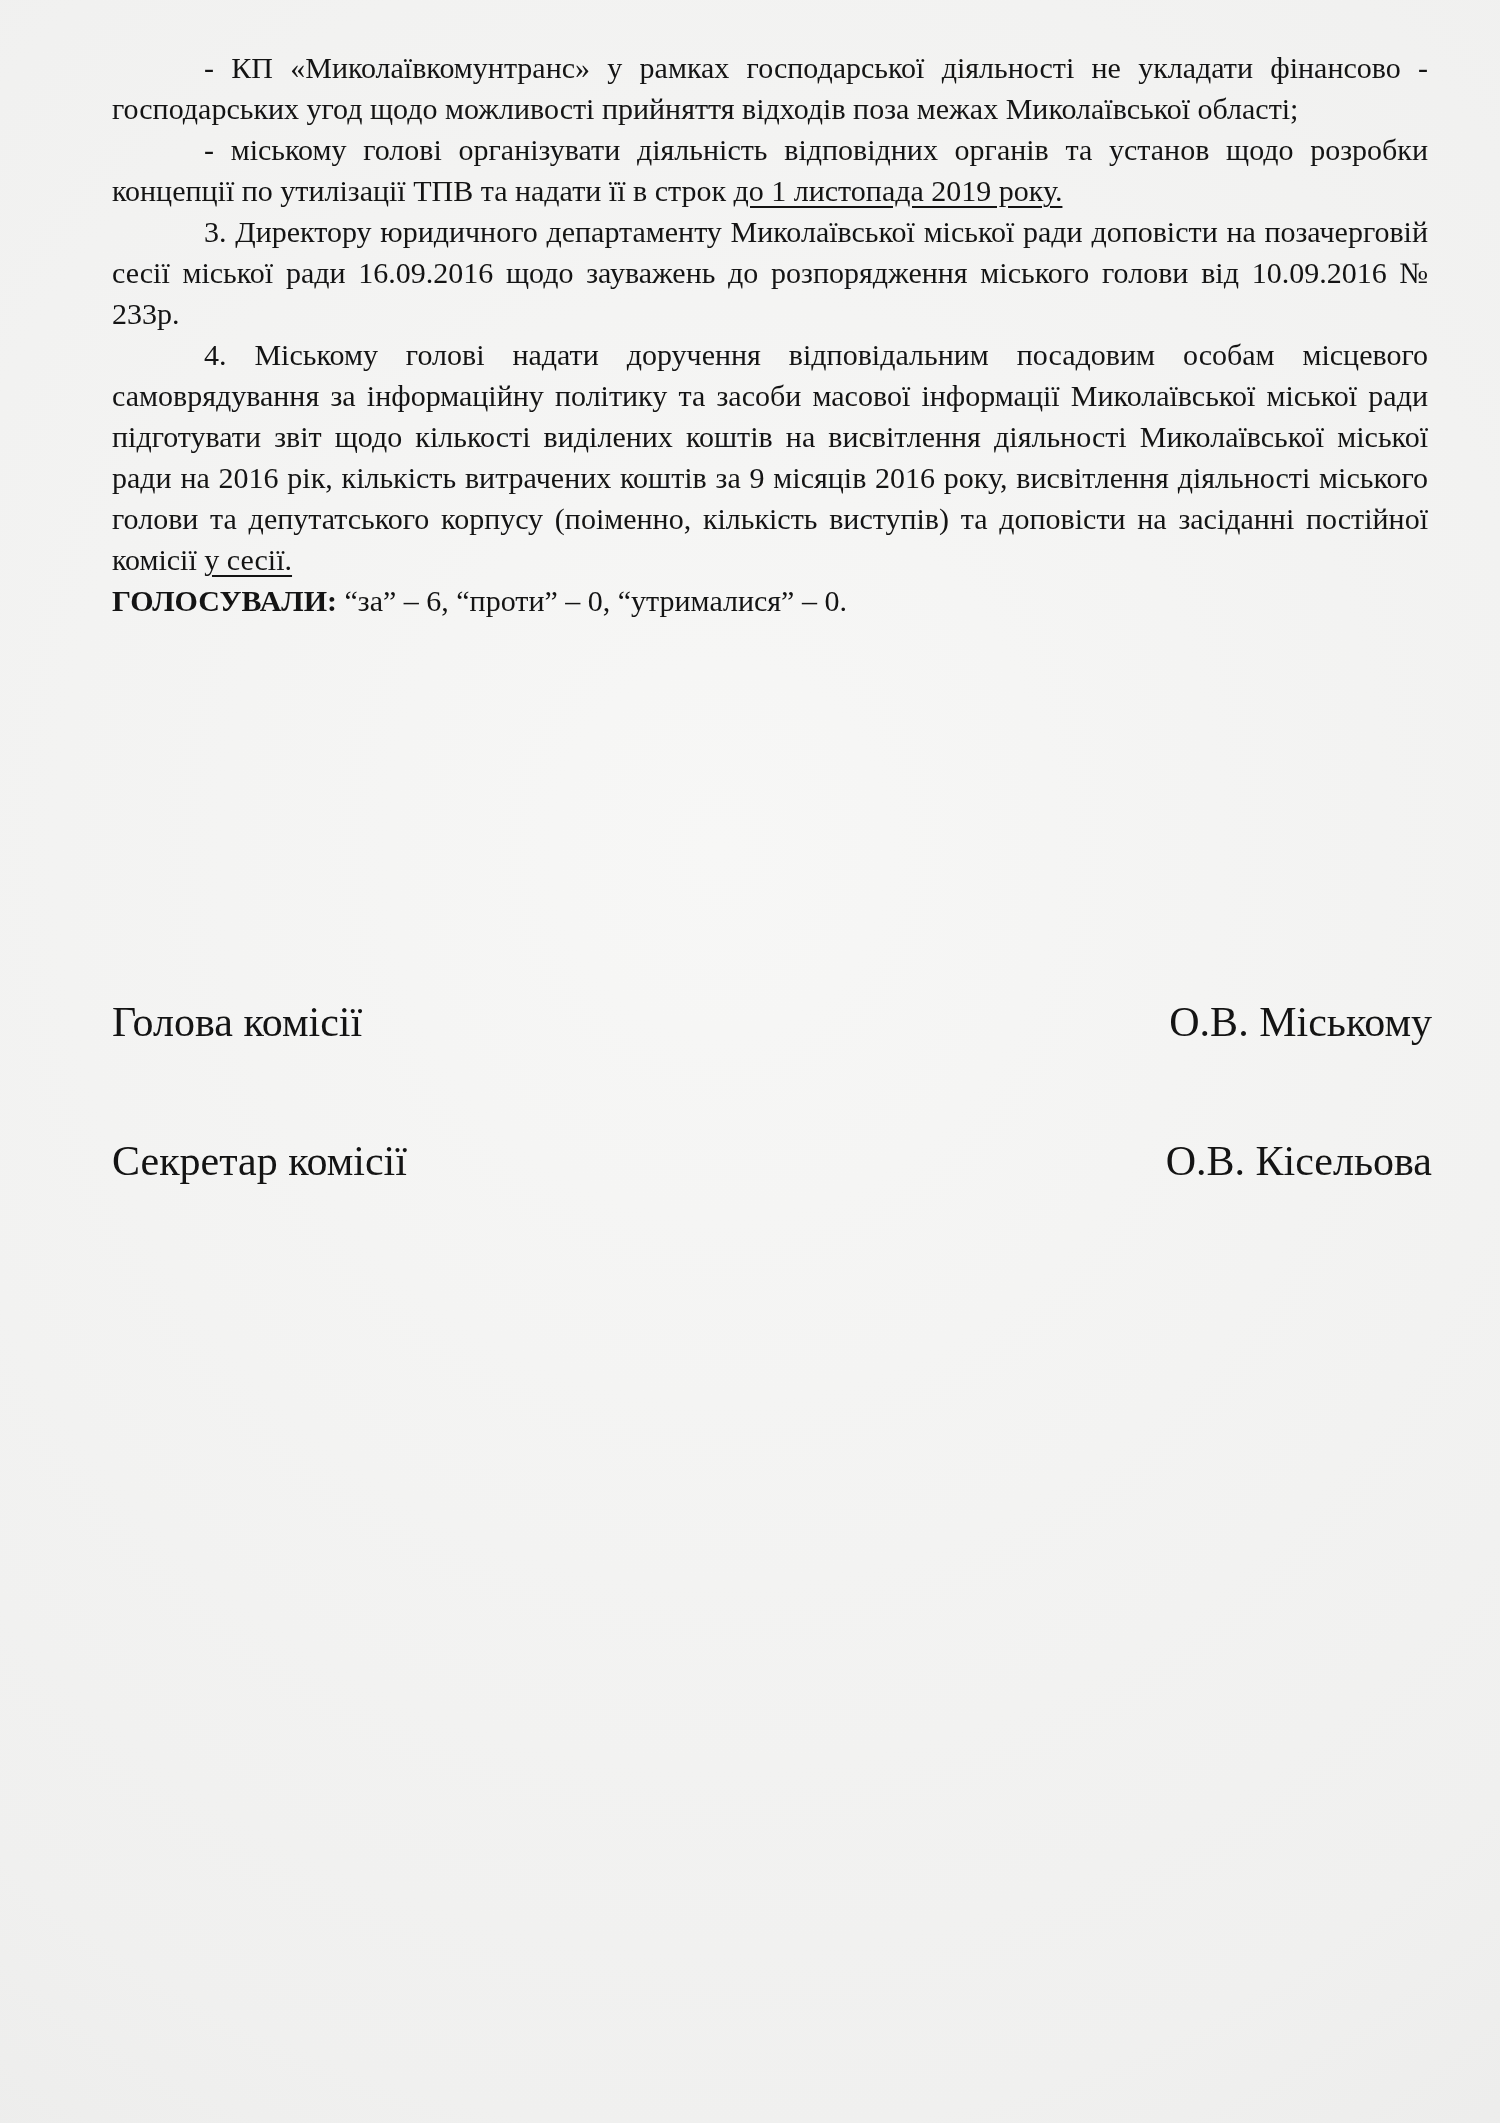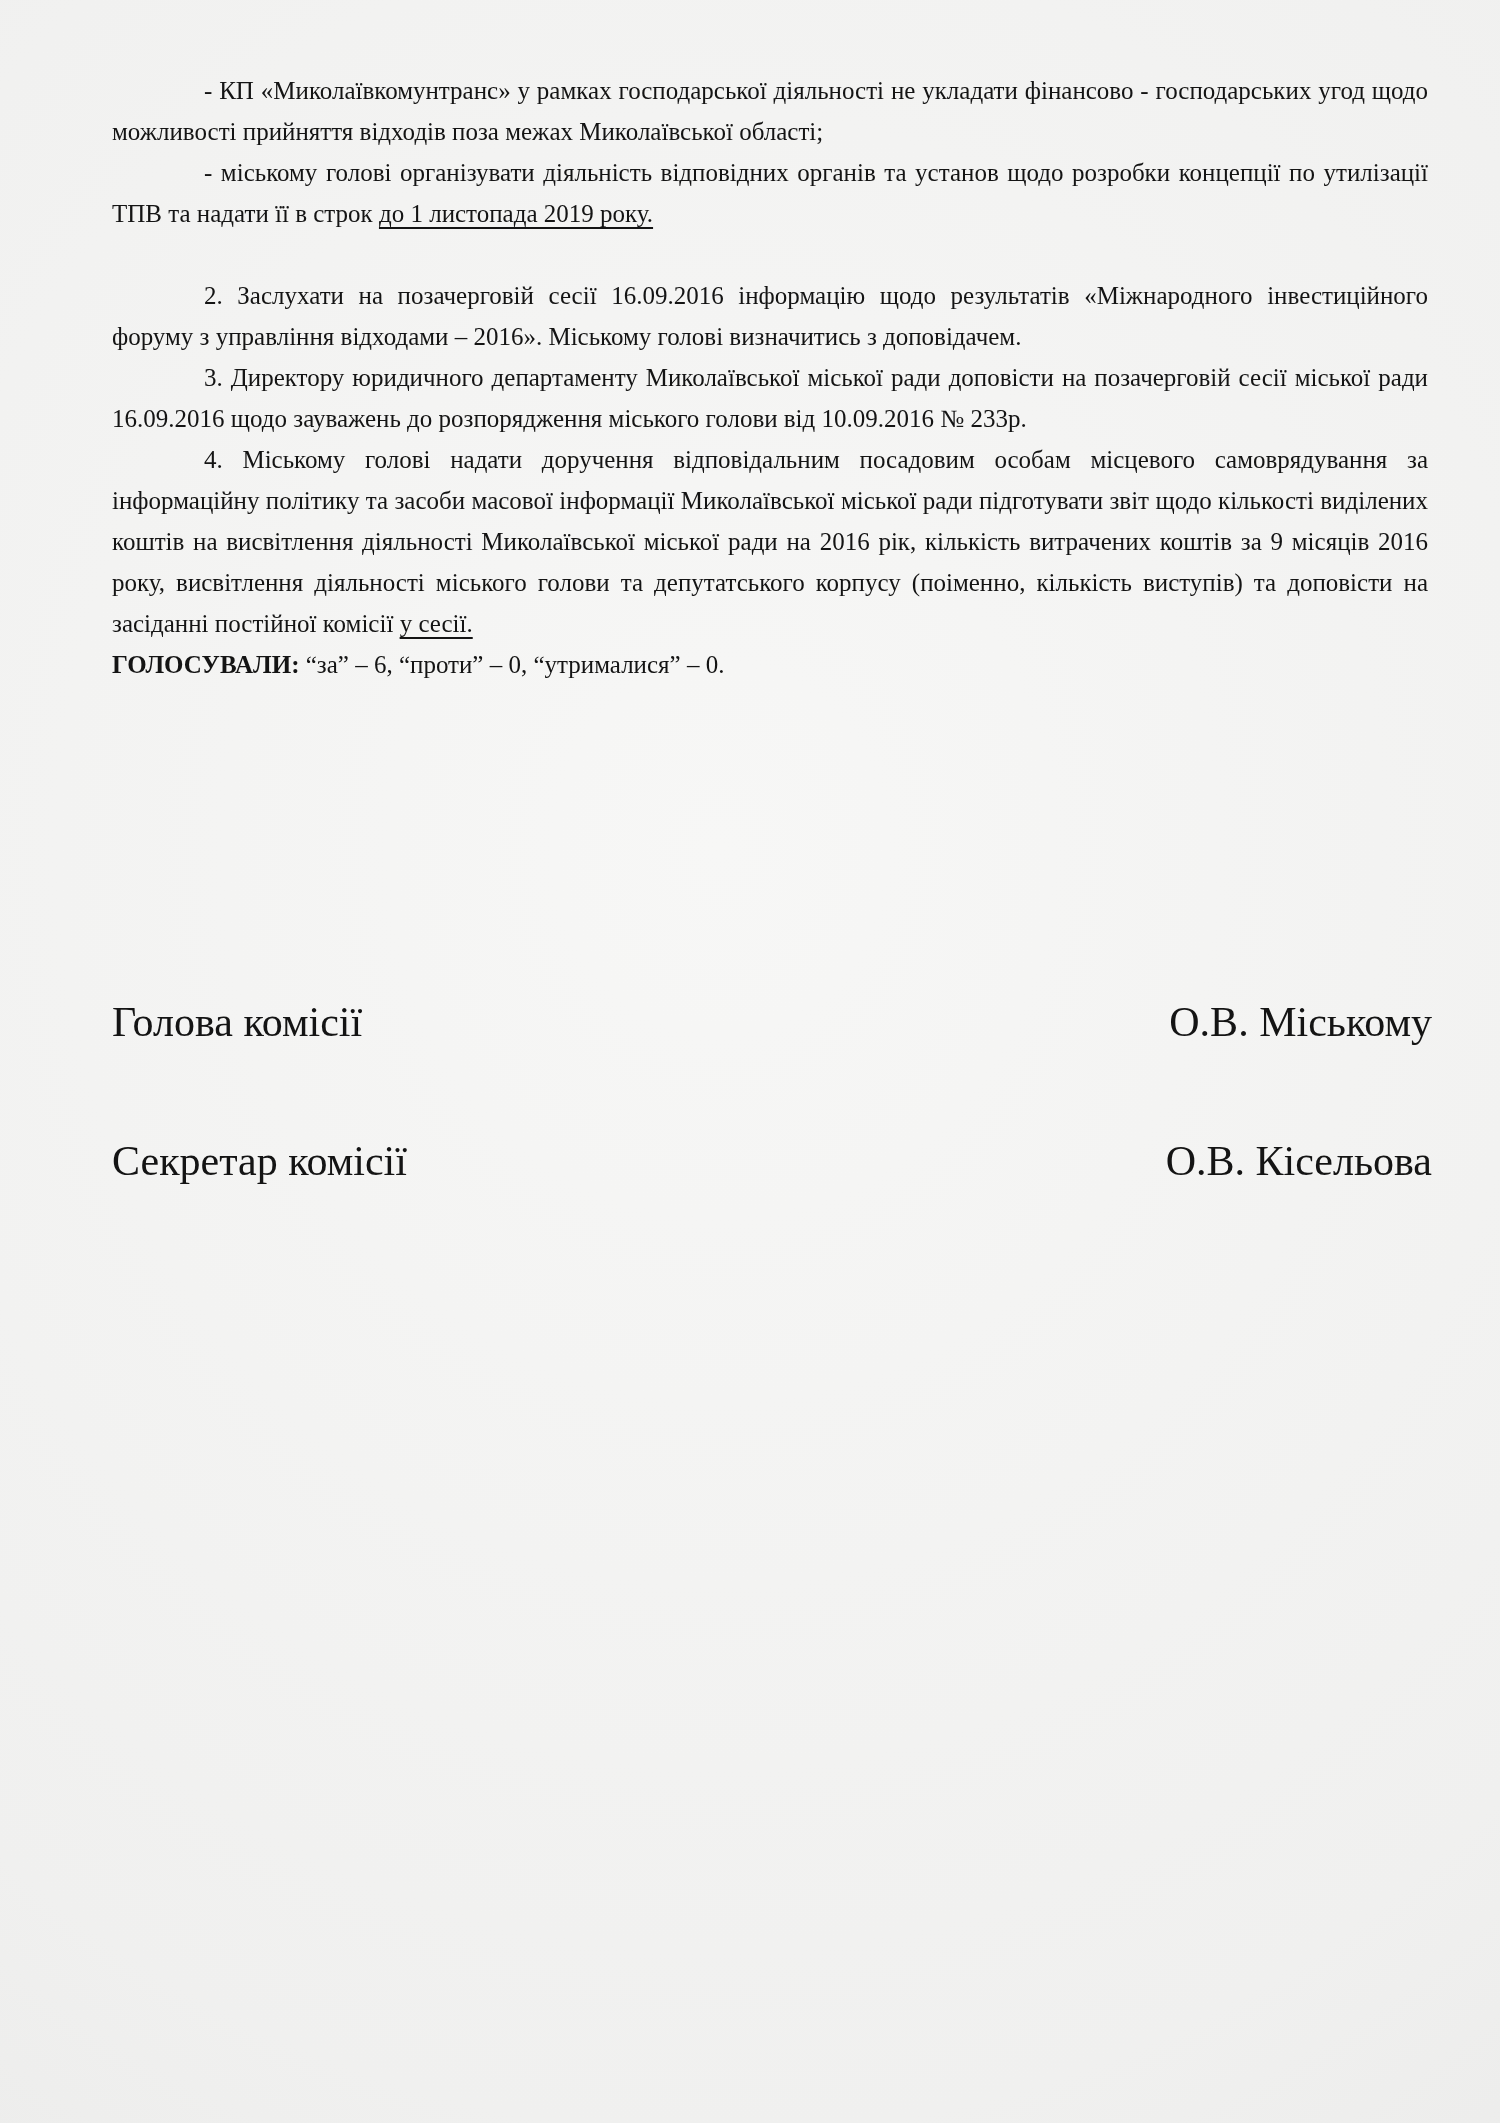--- a/index.html
+++ b/index.html
@@ -18,24 +18,24 @@
     width: 1500px;
     height: 2123px;
     background: radial-gradient(ellipse 140% 110% at 48% 40%,
                 var(--page-center, #f7f7f6) 0%,
                 #f0f0ef 55%,
                 var(--page-edge, #e3e3e2) 100%);
   }
   .doc-body {
     position: absolute;
     left: 112px;
-    top: 70px;
+    top: 47px;
     width: 1316px;
     font-family: "Liberation Serif", serif;
-    font-size: 25px;
+    font-size: 30px;
     line-height: 41px;
     color: var(--text, #141414);
     text-align: justify;
   }
   .para { margin: 0; }
   .indented { text-indent: 92px; }
   .gap-above { margin-top: 41px; }
   .vote-line { text-align: left; }
   .bold { font-weight: bold; font-family: Liberation Serif, serif; }
   .underlined {
@@ -68,23 +68,20 @@
 
     <p class="para indented">
       <span>- КП «Миколаївкомунтранс» у рамках господарської діяльності не укладати фінансово - господарських угод щодо можливості прийняття відходів поза межах Миколаївської області;</span>
     </p>
 
     <p class="para indented">
       <span>- міському голові організувати діяльність відповідних органів та установ щодо розробки концепції по утилізації ТПВ та надати її в строк</span>
       <span class="underlined">до 1 листопада 2019 року.</span>
     </p>
 
-    <p class="para indented gap-above">
-      <span>2. Заслухати на позачерговій сесії 16.09.2016 інформацію щодо результатів «Міжнародного інвестиційного форуму з управління відходами – 2016». Міському голові визначитись з доповідачем.</span>
-    </p>
 
     <p class="para indented">
       <span>3. Директору юридичного департаменту Миколаївської міської ради доповісти на позачерговій сесії міської ради 16.09.2016 щодо зауважень до розпорядження міського голови від 10.09.2016 № 233р.</span>
     </p>
 
     <p class="para indented">
       <span>4. Міському голові надати доручення відповідальним посадовим особам місцевого самоврядування за інформаційну політику та засоби масової інформації Миколаївської міської ради підготувати звіт щодо кількості виділених коштів на висвітлення діяльності Миколаївської міської ради на 2016 рік, кількість витрачених коштів за 9 місяців 2016 року, висвітлення діяльності міського голови та депутатського корпусу (поіменно, кількість виступів) та доповісти на засіданні постійної комісії</span>
       <span class="underlined">у сесії.</span>
     </p>
 

